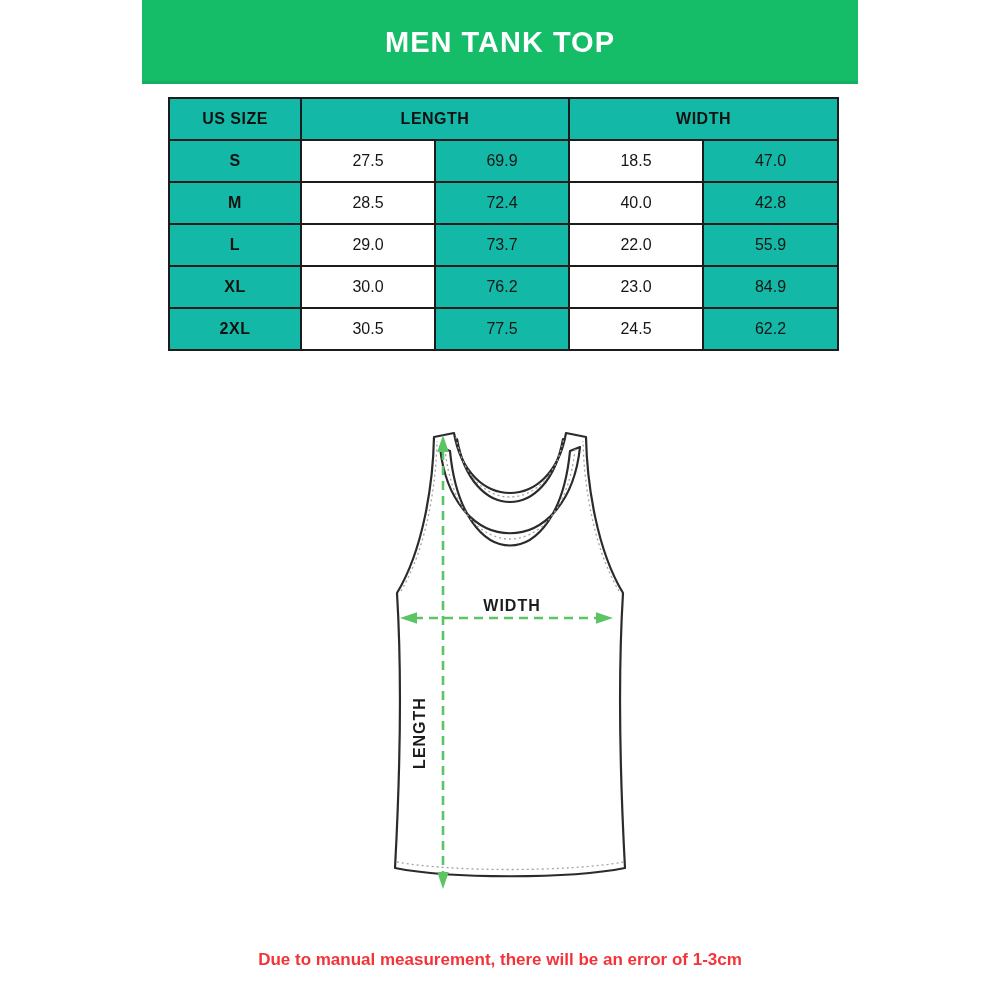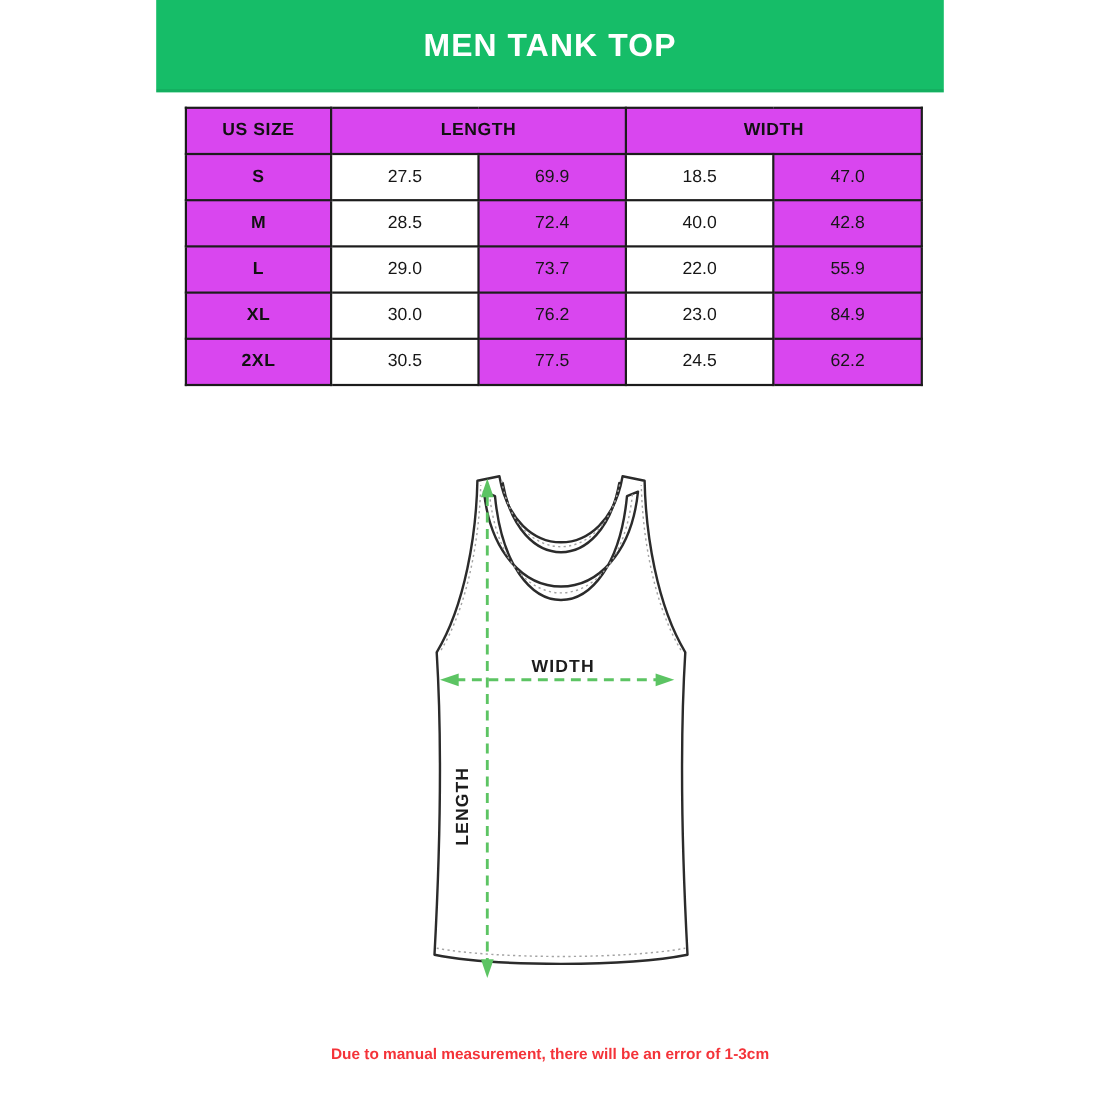--- a/index.html
+++ b/index.html
@@ -36,21 +36,21 @@
   .size-table td {
     border: 2px solid #1c1c1c;
     height: 40px;
     text-align: center;
     vertical-align: middle;
     padding: 0;
     font-size: 16px;
     color: #161616;
     background: #ffffff;
   }
-  .size-table td.shade { background: #d946ef; margin-top: 12px; }
+  .size-table td.shade { background: #14b8a6; margin-top: 12px; }
   .size-table td.hdr { font-weight: bold; color: #111111; letter-spacing: 0.5px; }
   .size-table td.num { font-weight: normal; }
 
   
   .diagram {
     position: absolute; left: 390px; top: 425px;
     width: 240px; height: 470px;
   }
   .measure-label {
     font-family: "Liberation Sans", sans-serif;
@@ -59,21 +59,21 @@
     fill: #1c1c1c;
     letter-spacing: 1px;
   }
 
   
   .footer-note {
     position: absolute; left: 0; top: 950px;
     width: 1000px;
     text-align: center;
     color: #f43339;
-    font-size: 14px;
+    font-size: 17px;
     font-weight: bold;
   }
 </style>
 </head>
 <body>
 
 <div class="banner">
   <h1>MEN TANK TOP</h1>
 </div>
 

